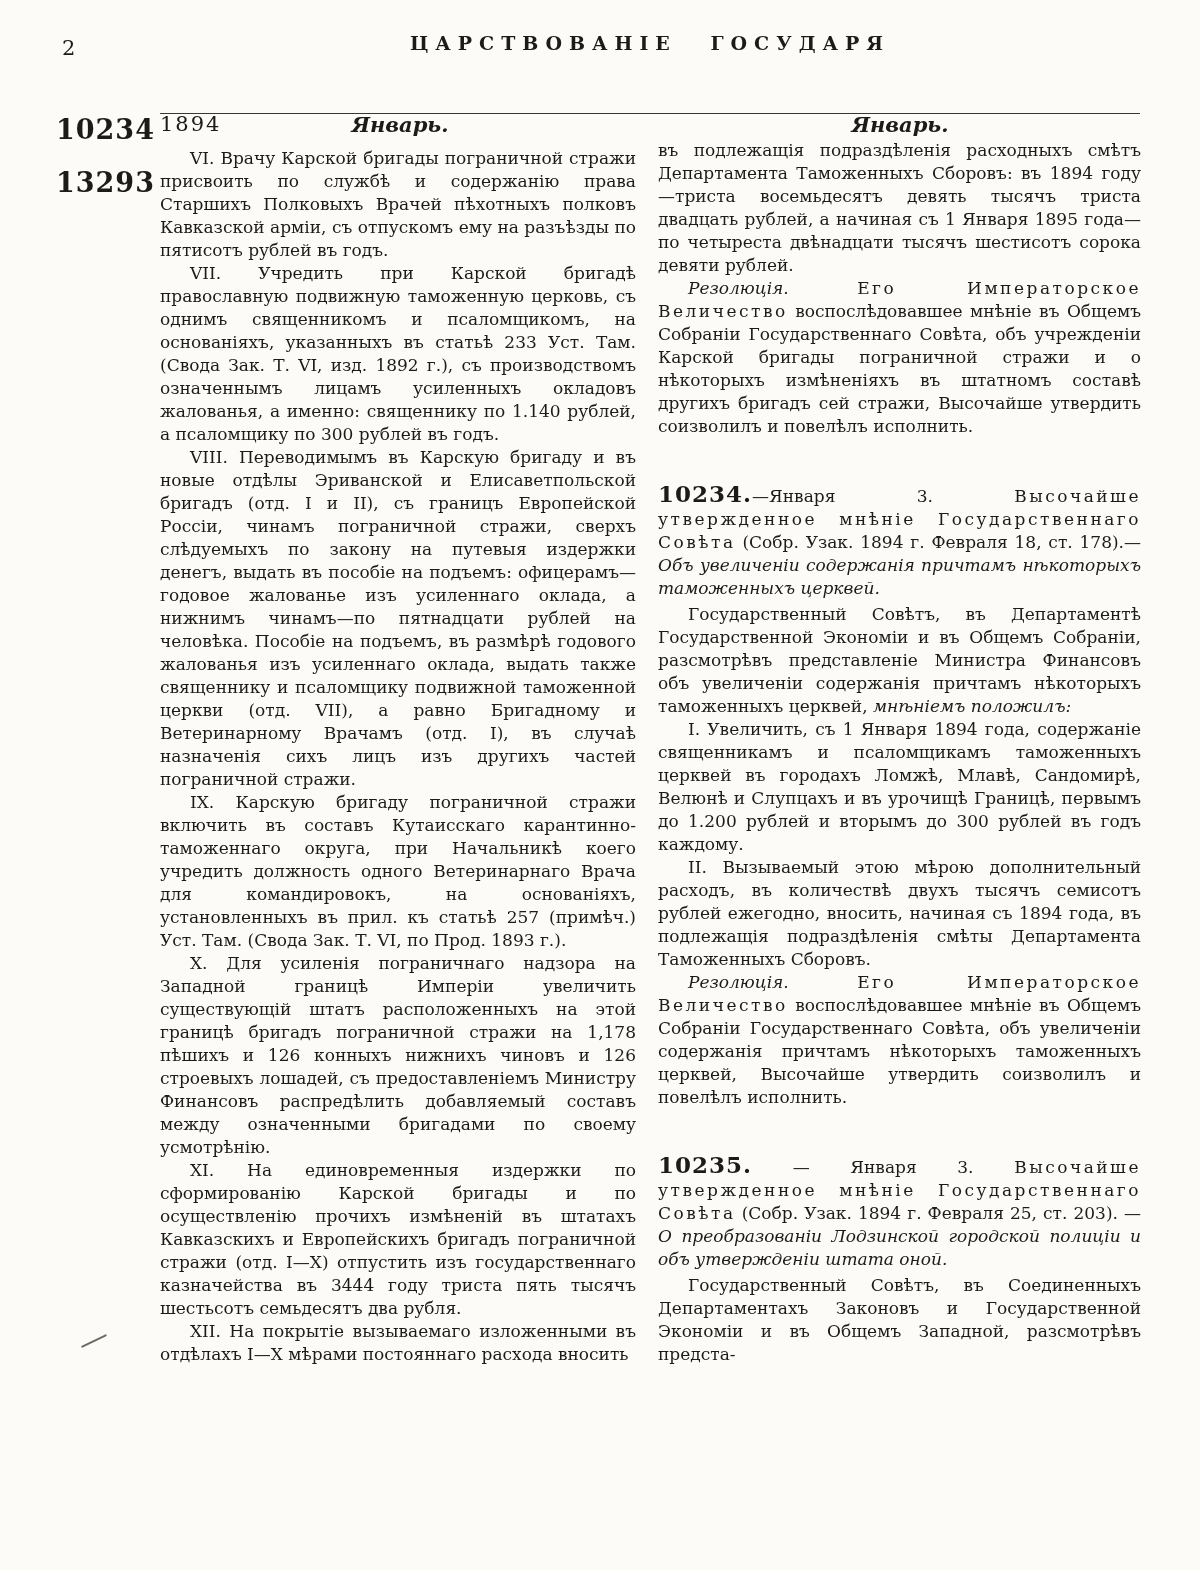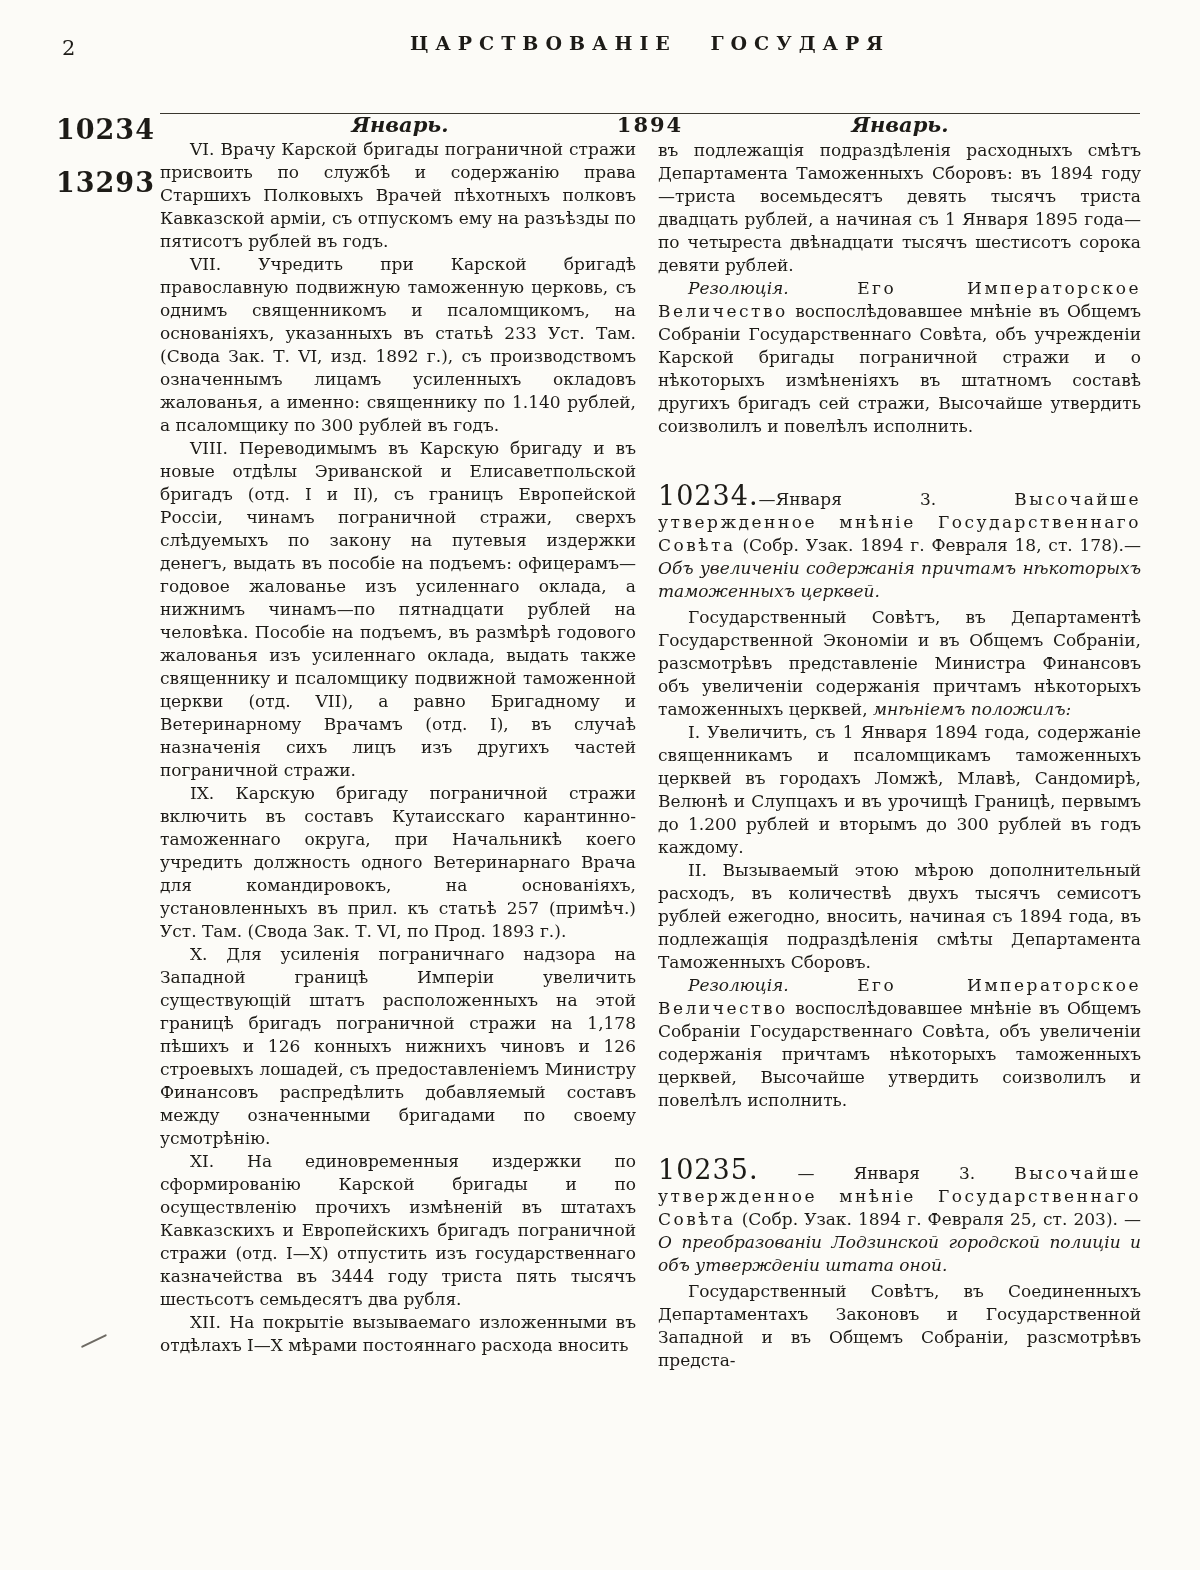--- a/index.html
+++ b/index.html
@@ -20,49 +20,49 @@
   .header-title {
     position:absolute; top:32px; left:160px; width:980px;
     text-align:center; font-weight:bold; font-size:19px;
     letter-spacing:7px; word-spacing:20px;
   }
   .subheader-left, .subheader-right, .subheader-center {
     position:absolute; top:76px; font-size:21px;margin-top:36px;
   }
   .subheader-left  { left:162px; width:476px; text-align:center; font-style:italic; font-weight:bold; }
   .subheader-right { left:660px; width:480px; text-align:center; font-style:italic; font-weight:bold; }
-  .subheader-center{ left:160px; width:980px; text-align:center; font-weight:bold; letter-spacing:2px; }
+  .subheader-center{ left:160px; width:980px; text-align:left; font-weight:normal; letter-spacing:2px; }
   .header-rule {
     position:absolute; top:113px; left:160px; width:980px;
     border-top:1px solid #3a372f;
   }
   .margin-numbers {
     position:absolute; left:56px; top:114px;
     font-weight:bold; font-size:27px; letter-spacing:1px;
   }
   .margin-num { margin-bottom:22px; }
   .columns {
     position:absolute; top:122px; left:160px; width:982px;
-    display:flex; align-items:center;
+    display:flex; align-items:flex-end;
   }
   .col { font-size:17px; }
   .col-left  { width:476px; }
   .col-right { width:483px;margin-top:17px; }
   .col-divider { width:1px; background:#34312a; margin:0 10px 0 11px; }
   .para {
     text-align:justify;
     line-height:23px;
     hyphens:auto;
   }
   .para.indent { text-indent:30px; }
   .para.heading { margin-top:44px; margin-bottom:3px; }
   .seg-normal { }
   .seg-italic { font-style:italic; }
   .seg-spaced { letter-spacing:2.5px; }
-  .seg-bignum { font-size:27px; font-weight:normal; letter-spacing:1px; line-height:1; }
+  .seg-bignum { font-size:23px; font-weight:bold; letter-spacing:1px; line-height:1; }
   .artifact {
     position:absolute; left:80px; top:1340px;
     width:28px; height:2px; background:#4a463e;
     transform:rotate(-26deg); border-radius:2px; opacity:.8;
   }
 </style>
 </head>
 <body>
 
 <div class="page" style="background: rgb(252, 251, 247); color: rgb(29, 27, 23);">
@@ -95,19 +95,19 @@
     <div class="col-divider"></div>
     <div class="col col-right">
         <p class="para"><span class="seg-normal">въ подлежащія подраздѣленія расходныхъ смѣтъ Департамента Таможенныхъ Сборовъ: въ 1894 году—триста восемьдесятъ девять тысячъ триста двадцать рублей, а начиная съ 1 Января 1895 года—по четыреста двѣнадцати тысячъ шестисотъ сорока девяти рублей.</span></p>
         <p class="para indent"><span class="seg-italic">Резолюція.</span><span class="seg-normal"> </span><span class="seg-spaced">Его Императорское Величество</span><span class="seg-normal"> воспослѣдовавшее мнѣніе въ Общемъ Собраніи Государственнаго Совѣта, объ учрежденіи Карской бригады пограничной стражи и о нѣкоторыхъ измѣненіяхъ въ штатномъ составѣ другихъ бригадъ сей стражи, Высочайше утвердить соизволилъ и повелѣлъ исполнить.</span></p>
         <p class="para heading"><span class="seg-bignum">10234.</span><span class="seg-normal">—Января 3. </span><span class="seg-spaced">Высочайше утвержденное мнѣніе Государственнаго Совѣта</span><span class="seg-normal"> (Собр. Узак. 1894 г. Февраля 18, ст. 178).—</span><span class="seg-italic">Объ увеличеніи содержанія причтамъ нѣкоторыхъ таможенныхъ церквей.</span></p>
         <p class="para indent"><span class="seg-normal">Государственный Совѣтъ, въ Департаментѣ Государственной Экономіи и въ Общемъ Собраніи, разсмотрѣвъ представленіе Министра Финансовъ объ увеличеніи содержанія причтамъ нѣкоторыхъ таможенныхъ церквей, </span><span class="seg-italic">мнѣніемъ положилъ:</span></p>
         <p class="para indent"><span class="seg-normal">I. Увеличить, съ 1 Января 1894 года, содержаніе священникамъ и псаломщикамъ таможенныхъ церквей въ городахъ Ломжѣ, Млавѣ, Сандомирѣ, Велюнѣ и Слупцахъ и въ урочищѣ Границѣ, первымъ до 1.200 рублей и вторымъ до 300 рублей въ годъ каждому.</span></p>
         <p class="para indent"><span class="seg-normal">II. Вызываемый этою мѣрою дополнительный расходъ, въ количествѣ двухъ тысячъ семисотъ рублей ежегодно, вносить, начиная съ 1894 года, въ подлежащія подраздѣленія смѣты Департамента Таможенныхъ Сборовъ.</span></p>
         <p class="para indent"><span class="seg-italic">Резолюція.</span><span class="seg-normal"> </span><span class="seg-spaced">Его Императорское Величество</span><span class="seg-normal"> воспослѣдовавшее мнѣніе въ Общемъ Собраніи Государственнаго Совѣта, объ увеличеніи содержанія причтамъ нѣкоторыхъ таможенныхъ церквей, Высочайше утвердить соизволилъ и повелѣлъ исполнить.</span></p>
         <p class="para heading"><span class="seg-bignum">10235.</span><span class="seg-normal"> — Января 3. </span><span class="seg-spaced">Высочайше утвержденное мнѣніе Государственнаго Совѣта</span><span class="seg-normal"> (Собр. Узак. 1894 г. Февраля 25, ст. 203). — </span><span class="seg-italic">О преобразованіи Лодзинской городской полиціи и объ утвержденіи штата оной.</span></p>
-        <p class="para indent"><span class="seg-normal">Государственный Совѣтъ, въ Соединенныхъ Департаментахъ Законовъ и Государственной Западной и въ Общемъ Собраніи, разсмотрѣвъ предста-</span></p>
+        <p class="para indent"><span class="seg-normal">Государственный Совѣтъ, въ Соединенныхъ Департаментахъ Законовъ и Государственной Экономіи и въ Общемъ Западной, разсмотрѣвъ предста-</span></p>
       </div>
   </div>
 
   <div class="artifact"></div>
 
 </div>
 
 </body></html>

